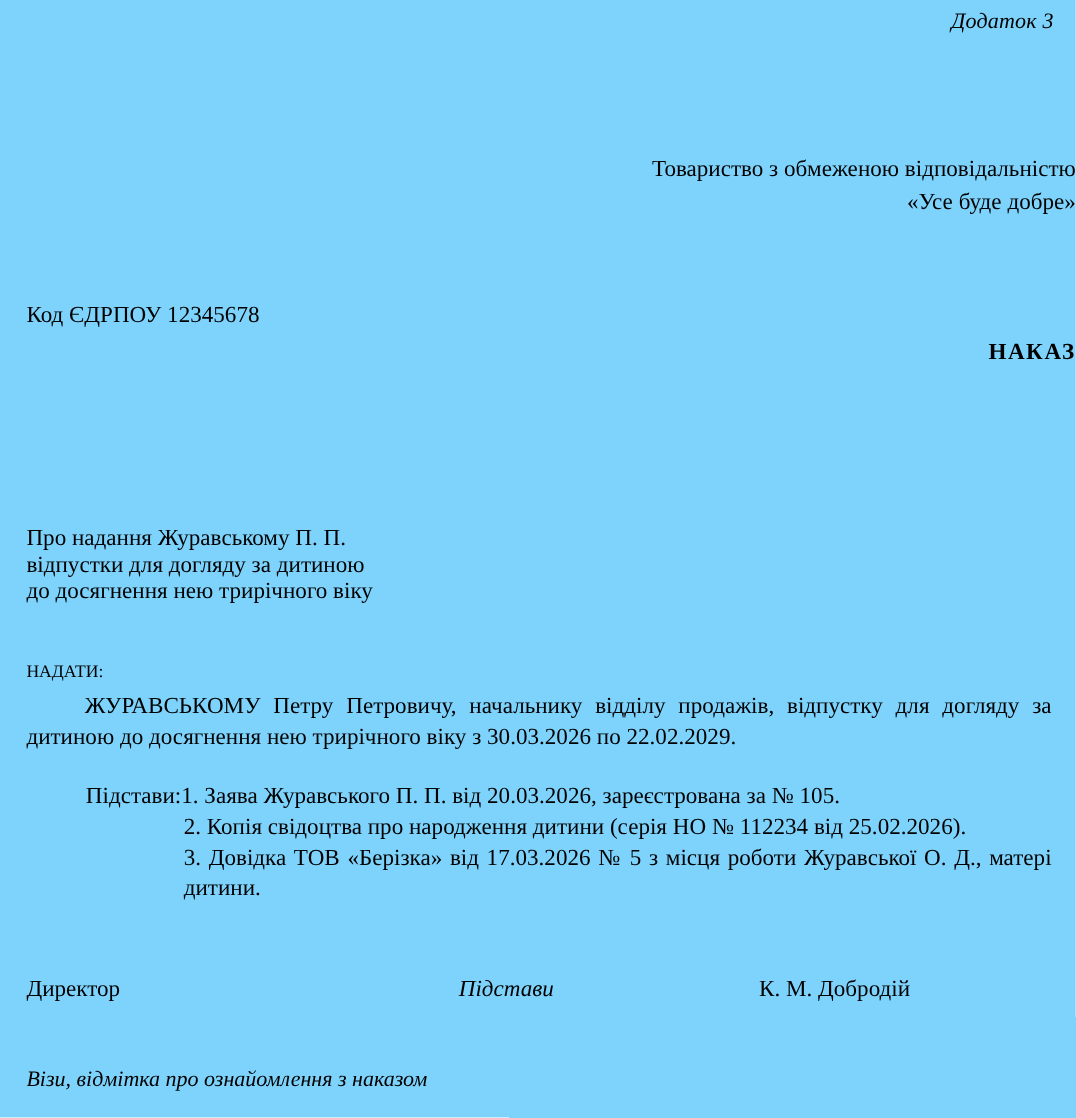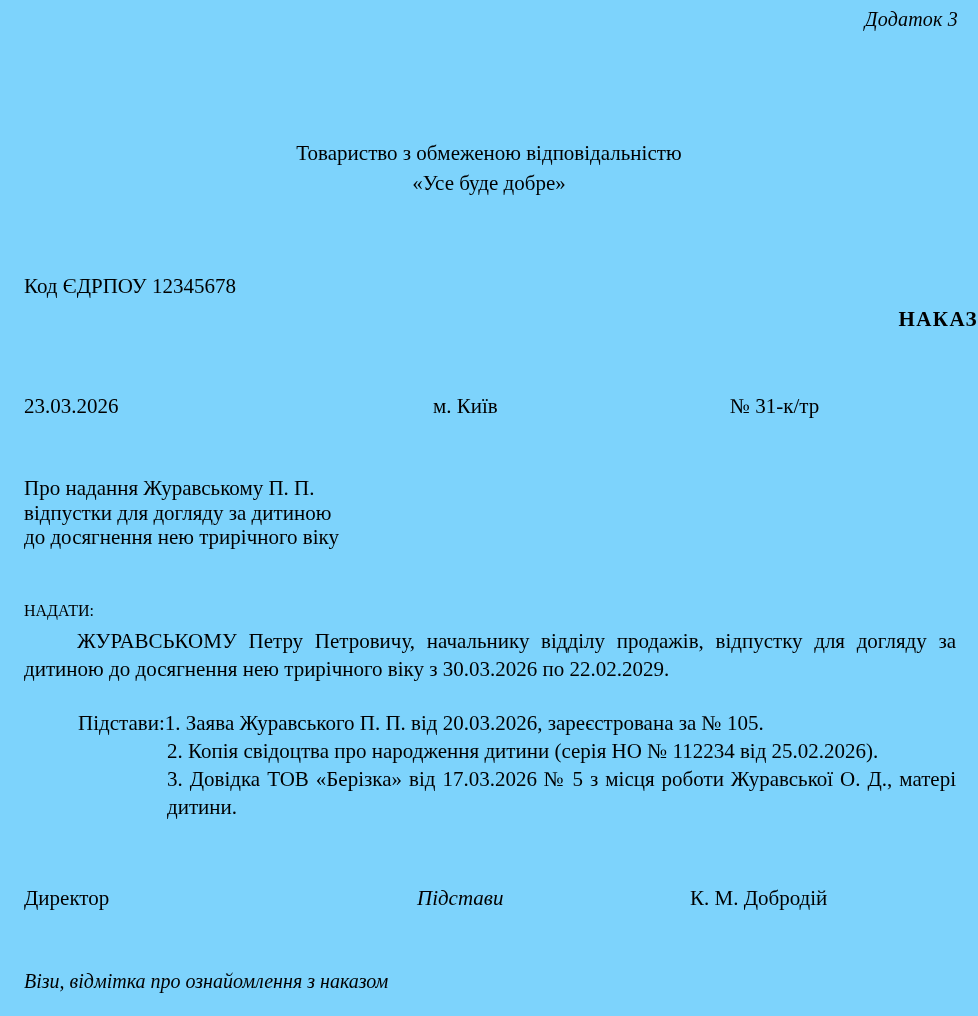--- a/index.html
+++ b/index.html
@@ -53,21 +53,21 @@
   
   .org {
     position: absolute;
     top: 138px;
     left: 0;
     right: 0;
     text-align: center;
     font-size: 21px;
     line-height: 30px;
   }
-  .org div { white-space: nowrap; }
+  .org div { white-space: nowrap; text-align: right; }
 
   
   .edrpou {
     position: absolute;
     top: 229px;
     left: 24px;
     font-size: 21px;
     line-height: 28px;
     margin-top: 43px;
   }
@@ -183,25 +183,20 @@
 
   <div class="org">
     <div>Товариство з обмеженою відповідальністю</div>
     <div>«Усе буде добре»</div>
   </div>
 
   <div class="edrpou">Код ЄДРПОУ 12345678</div>
 
   <div class="order-heading">НАКАЗ</div>
 
-  <div class="meta-row">
-    <span class="meta-date">23.03.2026</span>
-    <span class="meta-place">м. Київ</span>
-    <span class="meta-num">№  31-к/тр</span>
-  </div>
 
   <div class="subject">
     <div>Про надання Журавському П. П.</div>
     <div>відпустки для догляду за дитиною</div>
     <div>до досягнення нею трирічного віку</div>
   </div>
 
   <div class="grant-label">НАДАТИ:</div>
 
   <div class="body-par">ЖУРАВСЬКОМУ Петру Петровичу, начальнику відділу продажів, відпустку для догляду за дитиною до досягнення нею трирічного віку з 30.03.2026 по 22.02.2029.</div>

